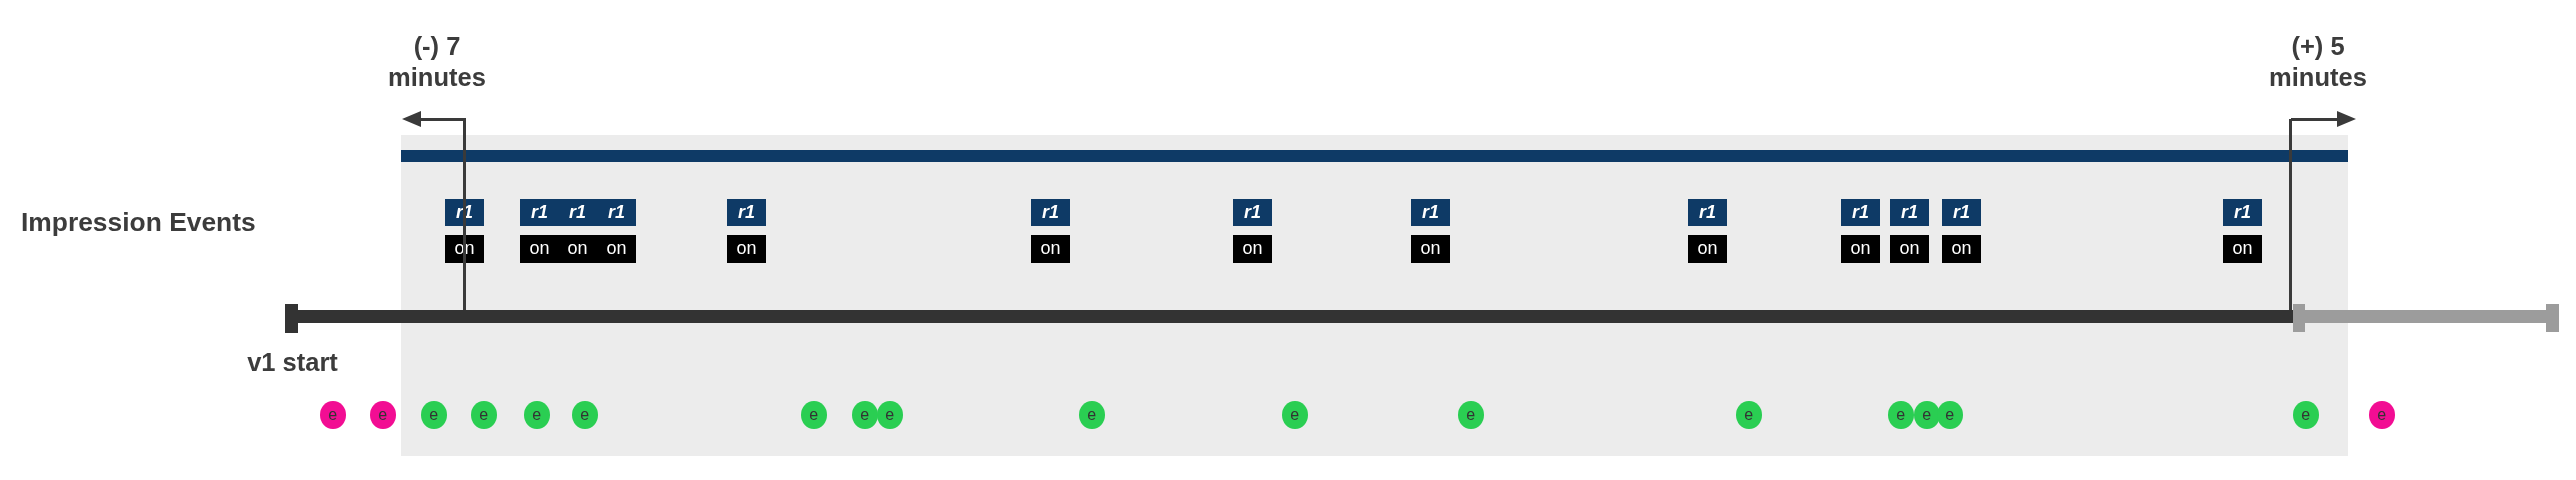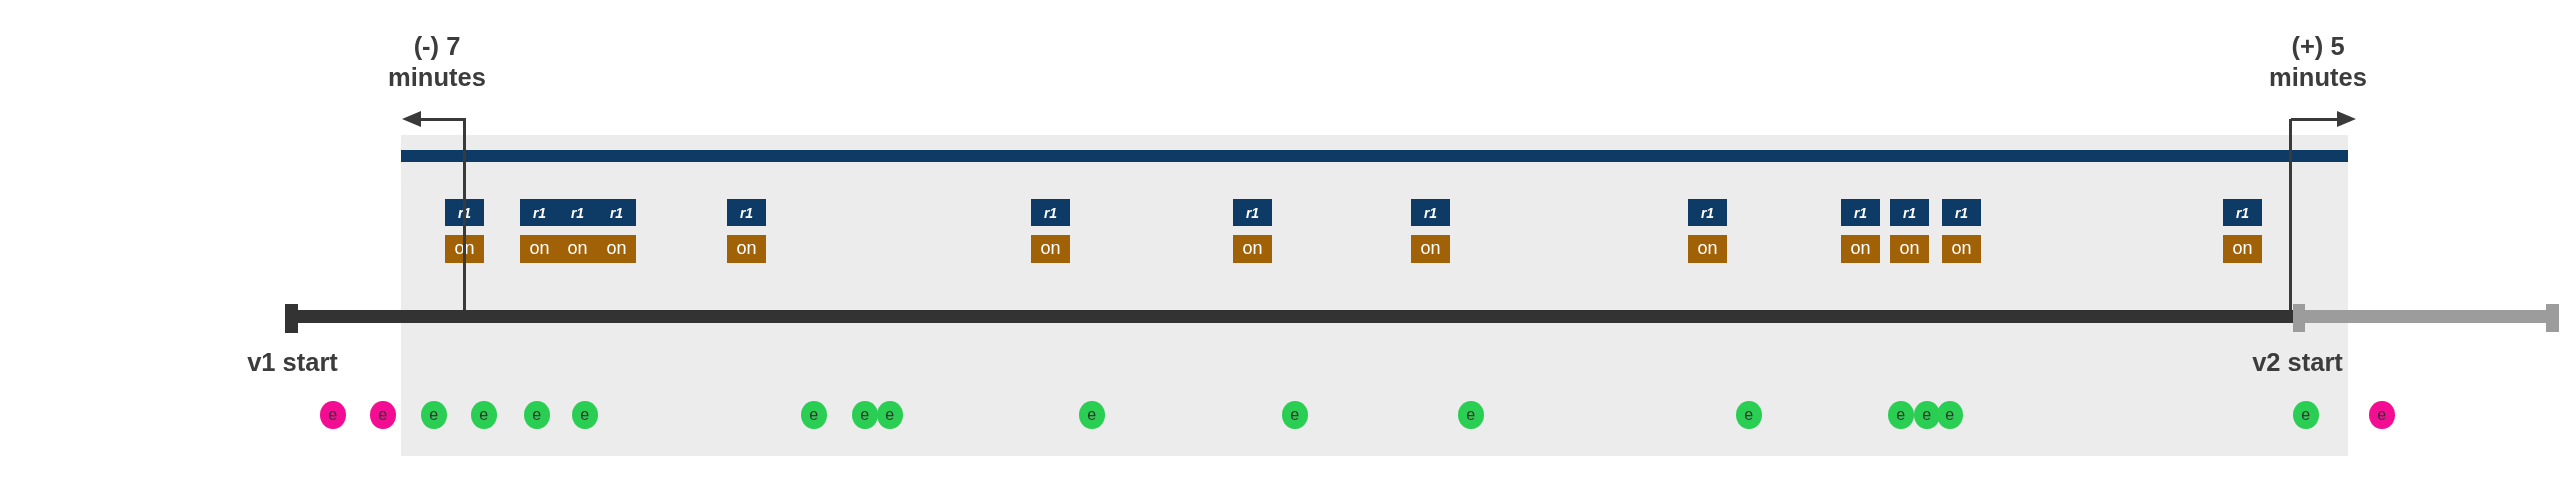--- a/index.html
+++ b/index.html
@@ -33,37 +33,38 @@
   .marker-pre{left:463px;}
   .marker-post{left:2289px;}
   .arrow-shaft{position:absolute;height:2.8px;background:#3a3a3a;top:118px;z-index:3;}
   .shaft-pre{left:413px;width:53px;}
   .shaft-post{left:2291px;width:47px;}
   .arrow-head{position:absolute;width:0;height:0;top:111px;border-top:8.5px solid transparent;border-bottom:8.5px solid transparent;z-index:3;}
   .head-pre{left:402px;border-right:19px solid #3a3a3a;}
   .head-post{left:2337px;border-left:19px solid #3a3a3a;}
   
   .imp-group{position:absolute;top:199px;width:39px;z-index:2;}
-  .r1-box{width:39px;height:27px;background:#0e3a66;color:#ffffff;font-size:14px;font-weight:700;font-style:italic;
+  .r1-box{width:39px;height:27px;background:#0e3a66;color:#ffffff;font-size:18px;font-weight:700;font-style:italic;
           display:flex;align-items:center;justify-content:center;}
-  .on-box{margin-top:8.5px;width:39px;height:28px;background:#a16207;color:#ffffff;font-size:18px;font-weight:400;
+  .on-box{margin-top:8.5px;width:39px;height:28px;background:#000000;color:#ffffff;font-size:18px;font-weight:400;
           display:flex;align-items:center;justify-content:center;}
   
   .ext-dot{position:absolute;top:401px;width:25.5px;height:28px;border-radius:50%;
            display:flex;align-items:center;justify-content:center;
            font-size:16px;color:#333333;z-index:2;}
 </style>
 </head>
 <body>
 
 <div class="canvas">
 
   <div class="band"></div>
   <div class="topbar"></div>
 
+  <div class="row-label label-impressions">Impression Events</div>
 
   <div class="ann-text ann-pre">
     <div>(-) 7</div>
     <div>minutes</div>
   </div>
   <div class="arrow-head head-pre"></div>
   <div class="arrow-shaft shaft-pre"></div>
   <div class="marker-line marker-pre"></div>
 
   <div class="ann-text ann-post">
@@ -74,21 +75,20 @@
   <div class="arrow-shaft shaft-post"></div>
   <div class="marker-line marker-post"></div>
 
   <div class="timeline-dark"></div>
   <div class="timeline-gray"></div>
   <div class="cap cap-v1"></div>
   <div class="cap cap-v2"></div>
   <div class="cap cap-end"></div>
 
   <div class="start-label start-v1">v1 start</div>
-  <div class="start-label start-v2">v2 start</div>
 
   <div>
       <div class="imp-group" style="left: 445px;">
         <div class="r1-box">r1</div>
         <div class="on-box">on</div>
       </div>
       <div class="imp-group" style="left: 520px;">
         <div class="r1-box">r1</div>
         <div class="on-box">on</div>
       </div>

